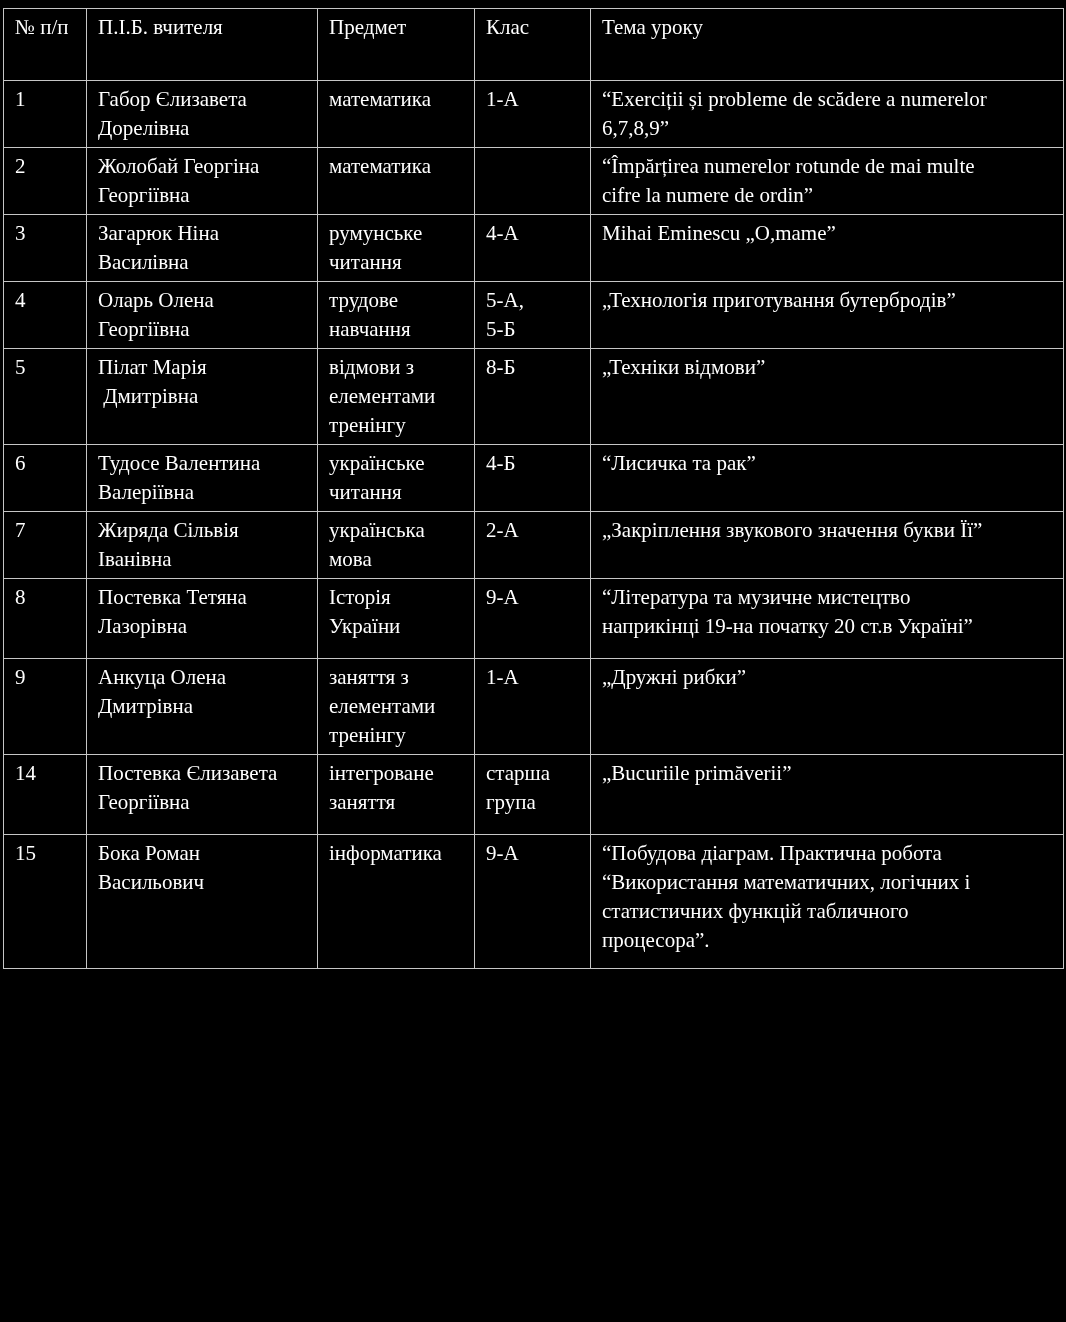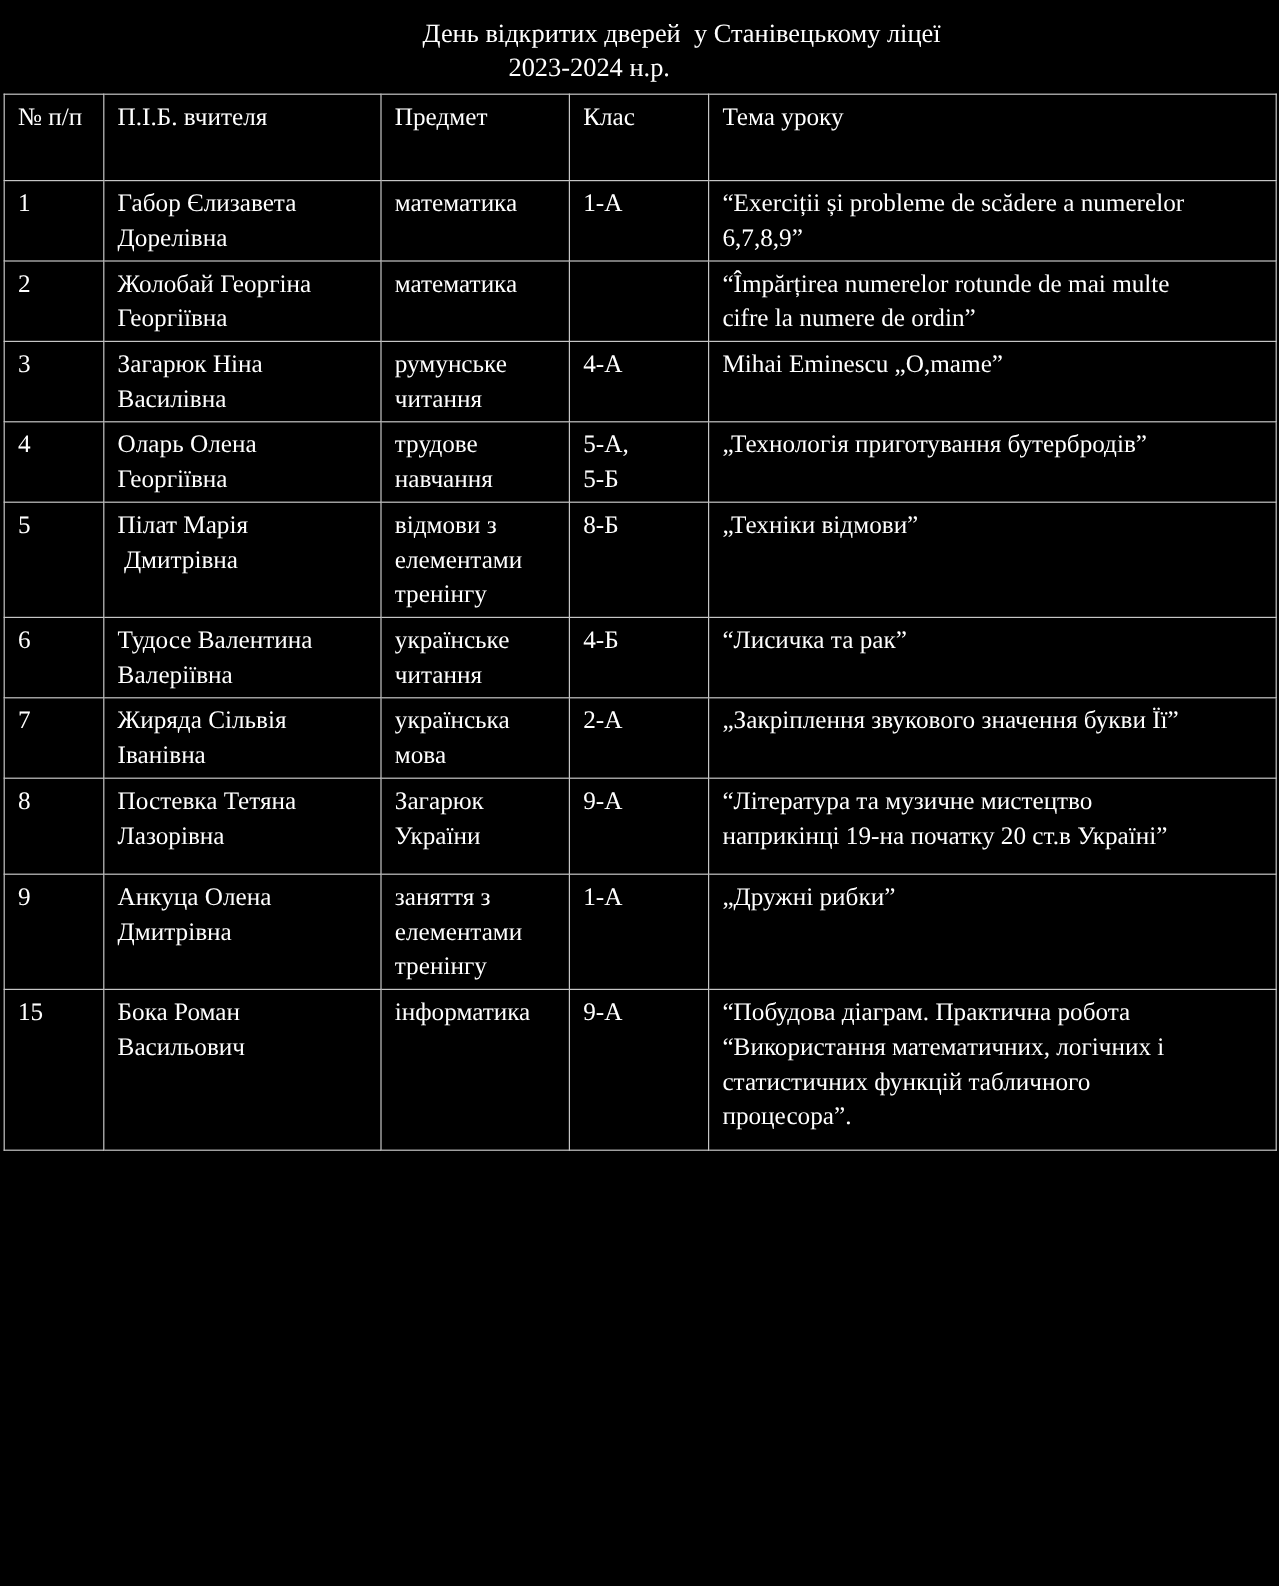--- a/index.html
+++ b/index.html
@@ -60,24 +60,20 @@
   .col-teacher { width: 231px; }
   .col-subject { width: 157px; }
   .col-class   { width: 116px; }
   .col-topic   { width: 473px; }
 </style>
 </head>
 <body>
 
 <div class="page">
 
-  <div class="title-block">
-    <div class="title-line1">День відкритих дверей  у Станівецькому ліцеї</div>
-    <div class="title-line2">2023-2024 н.р.</div>
-  </div>
 
   <table class="schedule">
     <colgroup>
       <col class="col-num">
       <col class="col-teacher">
       <col class="col-subject">
       <col class="col-class">
       <col class="col-topic">
     </colgroup>
     <thead>
@@ -152,35 +148,45 @@
 Іванівна</td>
     <td>українська
 мова</td>
     <td>2-А</td>
     <td>„Закріплення звукового значення букви Її”</td>
   </tr>
         <tr style="height: 80px;">
     <td>8</td>
     <td>Постевка Тетяна
 Лазорівна</td>
-    <td>Загарюк
+    <td>Історія
 України</td>
     <td>9-А</td>
     <td>“Література та музичне мистецтво
 наприкінці 19-на початку 20 ст.в Україні”</td>
   </tr>
         <tr style="height: 87px;">
     <td>9</td>
     <td>Анкуца Олена
 Дмитрівна</td>
     <td>заняття з
 елементами
 тренінгу</td>
     <td>1-А</td>
     <td>„Дружні рибки”</td>
+  </tr>
+        <tr style="height: 80px;">
+    <td>14</td>
+    <td>Постевка Єлизавета
+Георгіївна</td>
+    <td>інтегроване
+заняття</td>
+    <td>старша
+група</td>
+    <td>„Bucuriile primăverii”</td>
   </tr>
         <tr style="height: 134px;">
     <td>15</td>
     <td>Бока Роман
 Васильович</td>
     <td>інформатика</td>
     <td>9-А</td>
     <td>“Побудова діаграм. Практична робота
 “Використання математичних, логічних і
 статистичних функцій табличного

